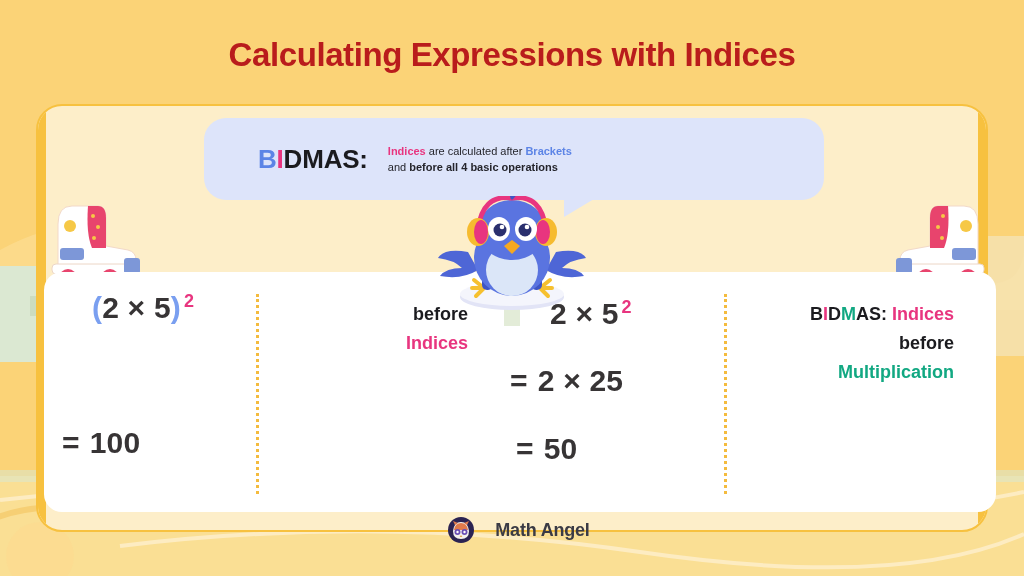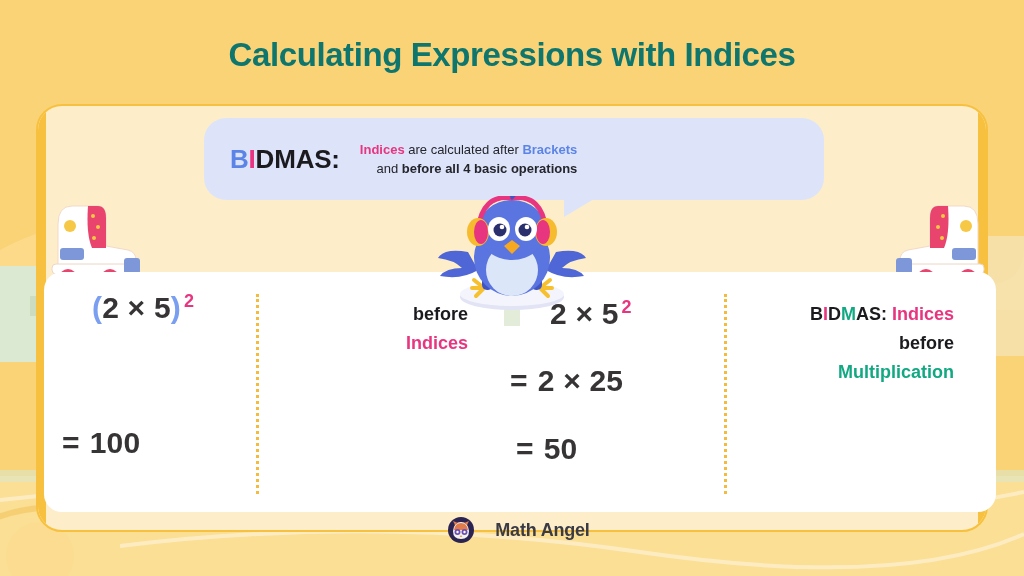--- a/index.html
+++ b/index.html
@@ -11,21 +11,21 @@
   }
 
   
   #scene { position:absolute; inset:0; z-index:0; }
 
   
   #page-title {
     position:absolute; top:36px; left:0; width:1024px;
     text-align:center; z-index:6;
     font-size:33px; font-weight:bold; letter-spacing:-0.4px;
-    color:#0f766e;
+    color:#b91c1c;
   }
 
   
   #card {
     position:absolute; left:36px; top:104px; width:952px; height:428px;
     background:#fdeec9; border:2px solid #f7c13f;
     border-radius:26px; overflow:hidden; z-index:2;
   }
   #card .hill { position:absolute; background:#fdf6e2; border-radius:50% 50% 0 0; }
   #card .h1 { left:52px;  bottom:118px; width:120px; height:52px; }
@@ -48,23 +48,23 @@
     position:absolute; left:204px; top:118px; width:620px; height:82px;
     background:#dde4fa; border-radius:22px; z-index:7;
     display:flex; align-items:center; padding:0 22px 0 26px;
   }
   #speech-bubble .tail {
     position:absolute; left:360px; bottom:-17px; width:0; height:0;
     border-left:30px solid #dde4fa; border-bottom:18px solid transparent;
   }
   #bidmas-head {
     font-size:26px; font-weight:bold; color:#1b1b1f;
-    white-space:nowrap; margin-right:20px; letter-spacing:-0.2px;
-  }
-  #bubble-lines { font-size:13px; line-height:1.5; color:#25252c;text-align:right; }
+    white-space:nowrap; margin-right:20px; letter-spacing:-0.2px;margin-left:28px;
+  }
+  #bubble-lines { font-size:11px; line-height:1.5; color:#25252c; }
   #bubble-lines b { font-weight:bold; }
   .c-blue  { color:#5c84e6; }
   .c-pink  { color:#e8357f; }
   .c-teal  { color:#12a882; }
   .c-dark  { color:#1b1b1f; }
 
   
   #mascot { position:absolute; left:432px; top:196px; z-index:8; }
 
   

